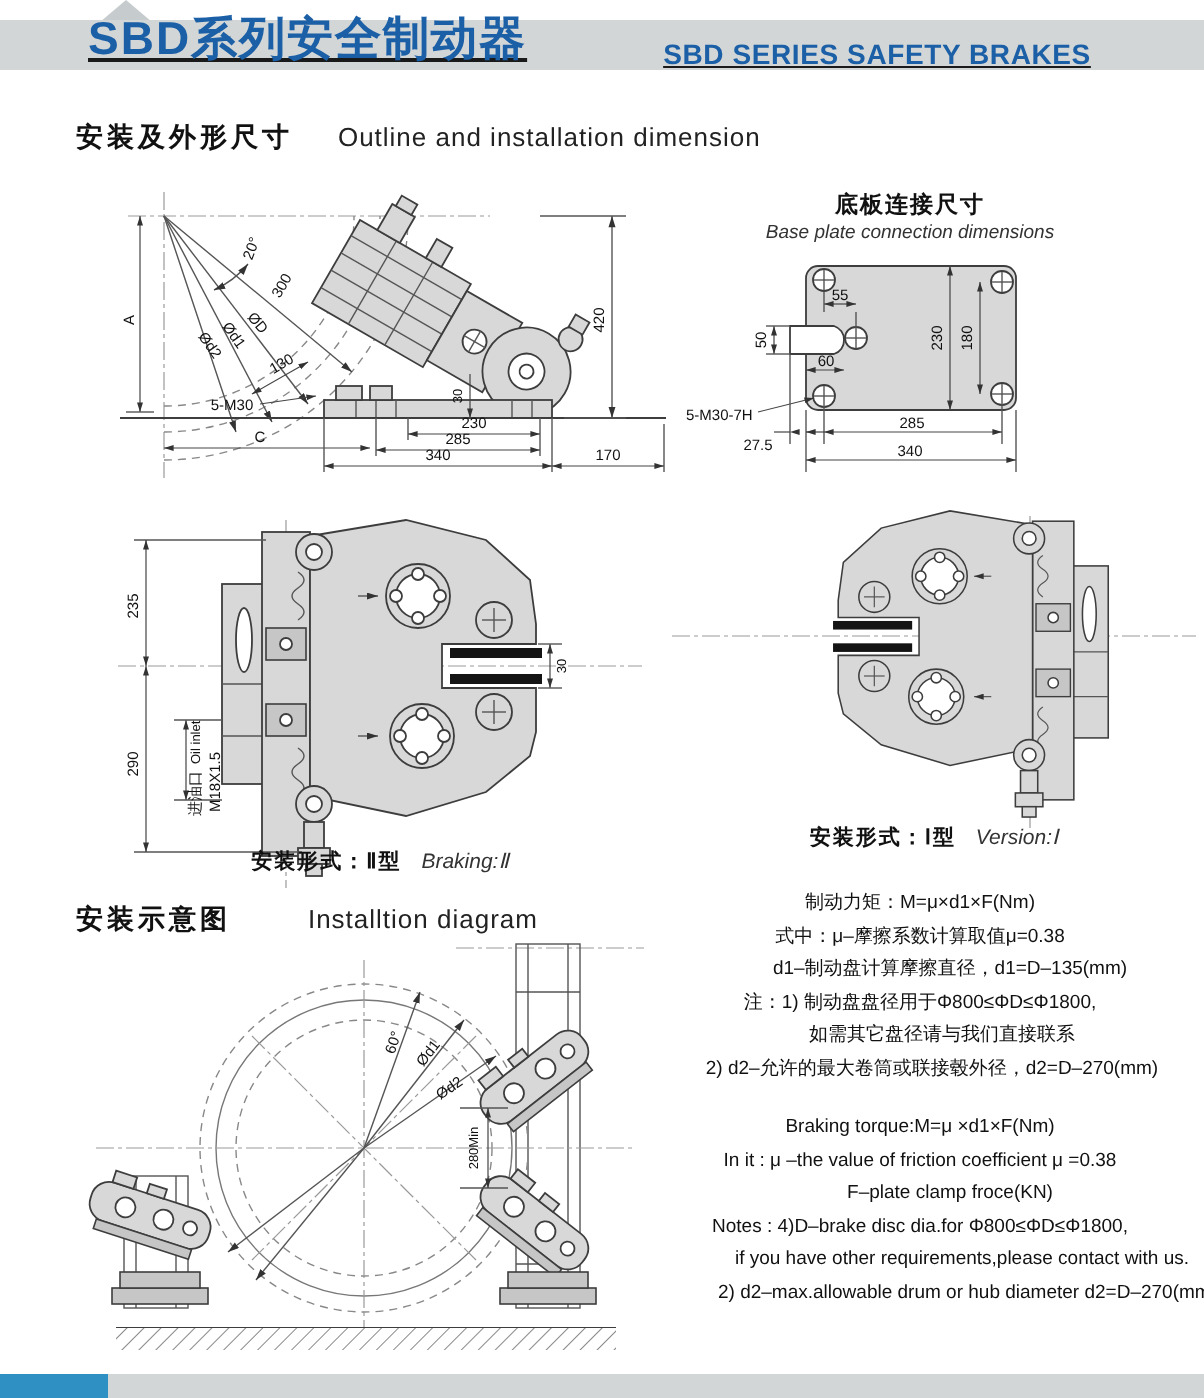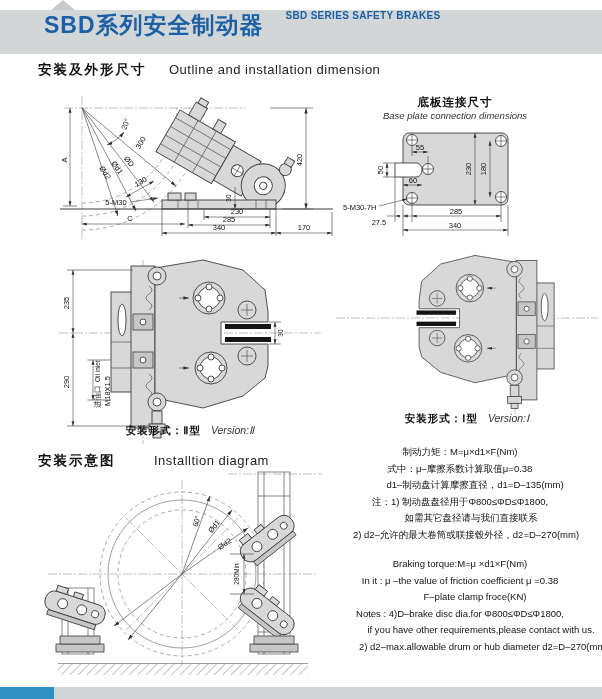--- a/index.html
+++ b/index.html
@@ -2,24 +2,24 @@
 <html><head>
 <meta charset="utf-8">
 <style>
   html,body{margin:0;padding:0;background:#fff;}
   .page{position:relative;width:602px;height:699px;background:#fff;overflow:hidden;
         font-family:"Liberation Sans",sans-serif;color:#1a1a1a;}
   
   .tab-triangle{position:absolute;left:50px;top:0;width:0;height:0;
     border-left:13px solid transparent;border-right:13px solid transparent;
     border-bottom:11px solid #c6cbcd;}
-  .header-bar{position:absolute;left:0;top:10px;width:602px;height:44px;background:#d2d6d7;
-    display:flex;align-items:flex-start;}
+  .header-bar{position:absolute;left:0;top:10px;width:602px;height:25px;background:#d2d6d7;
+    display:flex;align-items:flex-end;text-decoration:underline;}
   .title-cn{margin-left:44px;font-size:23px;font-weight:bold;color:#1b5fa6;letter-spacing:1px;}
-  .title-en{margin-left:22px;font-size:10px;font-weight:bold;color:#1b5fa6;letter-spacing:.3px;}
+  .title-en{margin-left:68px;font-size:14px;font-weight:bold;color:#1b5fa6;letter-spacing:.3px;}
   
   .sec{position:absolute;left:38px;white-space:nowrap;}
   .sec-cn{font-size:13.5px;font-weight:bold;letter-spacing:2px;color:#111;}
   .sec-en{font-size:13px;color:#222;margin-left:18px;letter-spacing:.5px;}
   
   svg.drw{position:absolute;overflow:visible;}
   .thin{stroke:#555;stroke-width:.7;fill:none;}
   .med{stroke:#3d3d3d;stroke-width:1.1;fill:none;}
   .cl{stroke:#999;stroke-width:.6;stroke-dasharray:9 2 2 2;fill:none;}
   .dash{stroke:#888;stroke-width:.7;stroke-dasharray:4 3;fill:none;}
@@ -281,21 +281,21 @@
     <line class="thin" x1="216" y1="88" x2="228" y2="88"></line>
     <text class="dim" x="16" y="47" text-anchor="middle" transform="rotate(-90 16 47)">235</text>
     <text class="dim" x="16" y="126" text-anchor="middle" transform="rotate(-90 16 126)">290</text>
     <text class="dim" x="47" y="152" transform="rotate(-90 47 152)">进油口</text>
     <text class="dimsm" x="47" y="126" transform="rotate(-90 47 126)">Oil inlet</text>
     <text class="dim" x="57" y="150" transform="rotate(-90 57 150)">M18X1.5</text>
     <text class="dimsm" x="230" y="77" text-anchor="middle" transform="rotate(-90 230 77)">30</text>
   </svg>
   <div class="cap" style="left:53px;top:424px;width:274px">
     <span class="c1">安装形式：Ⅱ型</span>
-    <span class="c2">Version:Ⅱ</span>
+    <span class="c2">Braking:Ⅱ</span>
   </div>
 
   <svg class="drw" style="left:330px;top:256px" width="274" height="160" viewBox="0 0 274 160">
     <line class="cl" x1="6" y1="62" x2="268" y2="62"></line>
     <line class="cl" x1="185" y1="2" x2="185" y2="158"></line>
     <use href="#caliper" xlink:href="#caliper" transform="translate(274,-4) scale(-0.86,0.86)"></use>
   </svg>
   <div class="cap" style="left:330px;top:412px;width:274px">
     <span class="c1">安装形式：Ⅰ型</span>
     <span class="c2">Version:Ⅰ</span>

